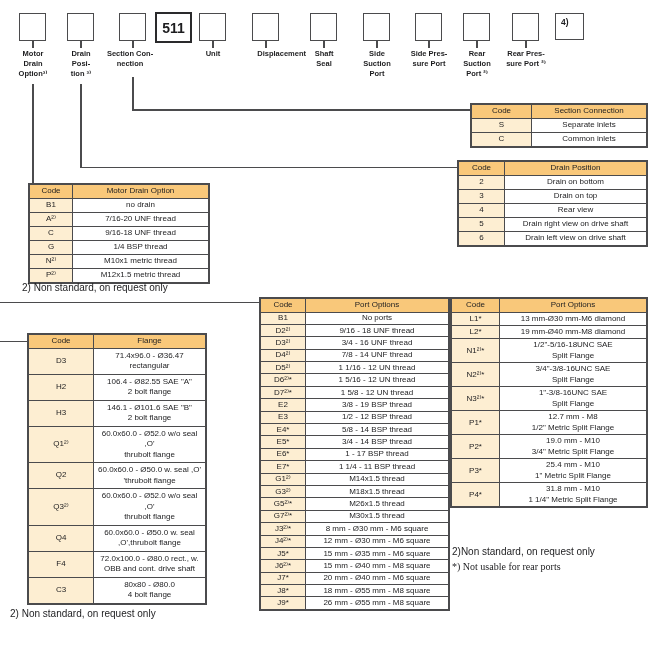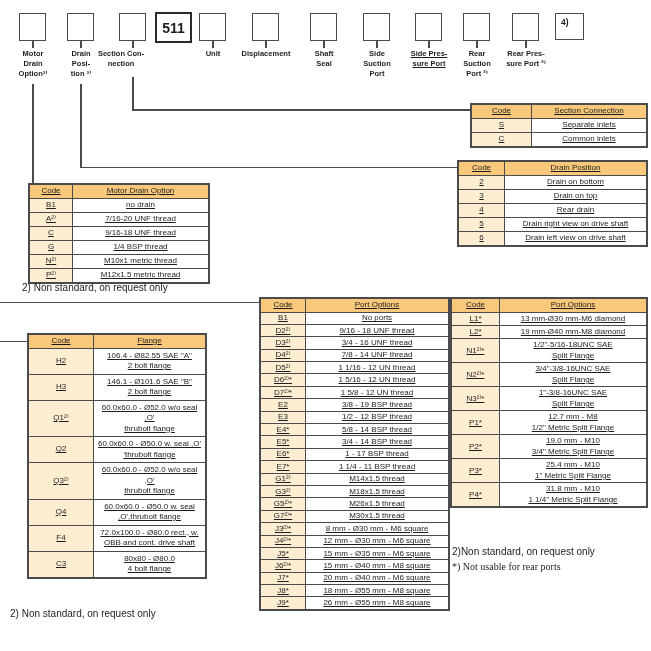--- a/index.html
+++ b/index.html
@@ -13,28 +13,28 @@
   .b511{left:155px;top:12px;width:37px;height:31px;border:2px solid #2a2a2c;
         display:flex;align-items:center;justify-content:center;font-weight:700;font-size:14px;}
   .bunit{left:199px;top:13px;} .bdisp{left:252px;top:13px;} .bshaft{left:310px;top:13px;}
   .bss{left:363px;top:13px;}  .bsp{left:415px;top:13px;}  .brs{left:463px;top:13px;}
   .brp{left:512px;top:13px;}
   .b4{left:555px;top:13px;width:29px;height:27px;border:1.5px solid #4b4b4d;
       font-weight:700;font-size:8.5px;padding:3px 0 0 5px;box-sizing:border-box;position:absolute;background:#fff;}
   
   .blabel{position:absolute;top:49px;width:80px;text-align:center;font-weight:700;font-size:7.5px;
           line-height:10px;white-space:pre-line;}
-  .l0{left:-7px;} .l1{left:41px;} .l2{left:81px;text-align:center;} .lunit{left:173px;text-align:center;} .ldisp{left:226px;}
-  .lshaft{left:284px;} .lss{left:337px;} .lsp{left:389px;text-decoration:underline;} .lrs{left:437px;} .lrp{left:486px;}
+  .l0{left:-7px;} .l1{left:41px;} .l2{left:90px;text-align:center;} .lunit{left:173px;text-align:center;} .ldisp{left:226px;text-align:right;}
+  .lshaft{left:284px;} .lss{left:337px;} .lsp{left:389px;} .lrs{left:437px;} .lrp{left:486px;}
   
   .vline,.hline{position:absolute;background:#4b4b4d;}
   .vline{width:1.5px;} .hline{height:1.5px;}
   .stub{position:absolute;top:41px;height:7px;width:1.5px;background:#4b4b4d;}
   
-  .tblwrap{position:absolute;text-decoration:underline;}
+  .tblwrap{position:absolute;}
   table{border-collapse:collapse;table-layout:fixed;width:100%;
         font-family:"Liberation Sans","DejaVu Sans",sans-serif;}
   .tbl{border:2px solid #4b4b4d;}
   .tbl th,.tbl td{border:1px solid #4b4b4d;font-size:8px;font-weight:400;text-align:center;
         vertical-align:middle;padding:1px 2px;line-height:10.5px;white-space:pre-line;overflow:hidden;}
   .tbl th{background:#f9c87a;height:10px;}
   .tbl td.code{background:#fdeed2;}
   .tbl td.val{background:#ffffff;}
   .t-section{left:470px;top:103px;width:178px;}  .t-section .code{width:55px;} .t-section td{height:11px;}
   .t-drain{left:457px;top:160px;width:191px;}    .t-drain .code{width:41px;}   .t-drain td{height:11px;}
@@ -142,21 +142,21 @@
       <tr>
           <td class="code">2</td>
           <td class="val">Drain on bottom</td>
         </tr>
           <tr>
           <td class="code">3</td>
           <td class="val">Drain on top</td>
         </tr>
           <tr>
           <td class="code">4</td>
-          <td class="val">Rear drain</td>
+          <td class="val">Rear view</td>
         </tr>
           <tr>
           <td class="code">5</td>
           <td class="val">Drain right view on drive shaft</td>
         </tr>
           <tr>
           <td class="code">6</td>
           <td class="val">Drain left view on drive shaft</td>
         </tr>
         </tbody>
@@ -205,20 +205,25 @@
   <div class="tblwrap t-flange">
     <table class="tbl">
       <thead>
           <tr>
         <th class="code">Code</th>
         <th>Flange</th>
       </tr>
         </thead>
       <tbody>
 
+      <tr>
+          <td class="code">D3</td>
+          <td class="val">71.4x96.0 - Ø36.47
+rectangular</td>
+        </tr>
           <tr>
           <td class="code">H2</td>
           <td class="val">106.4 - Ø82.55 SAE "A"
 2 bolt flange</td>
         </tr>
           <tr>
           <td class="code">H3</td>
           <td class="val">146.1 - Ø101.6 SAE "B"
 2 bolt flange</td>
         </tr>

